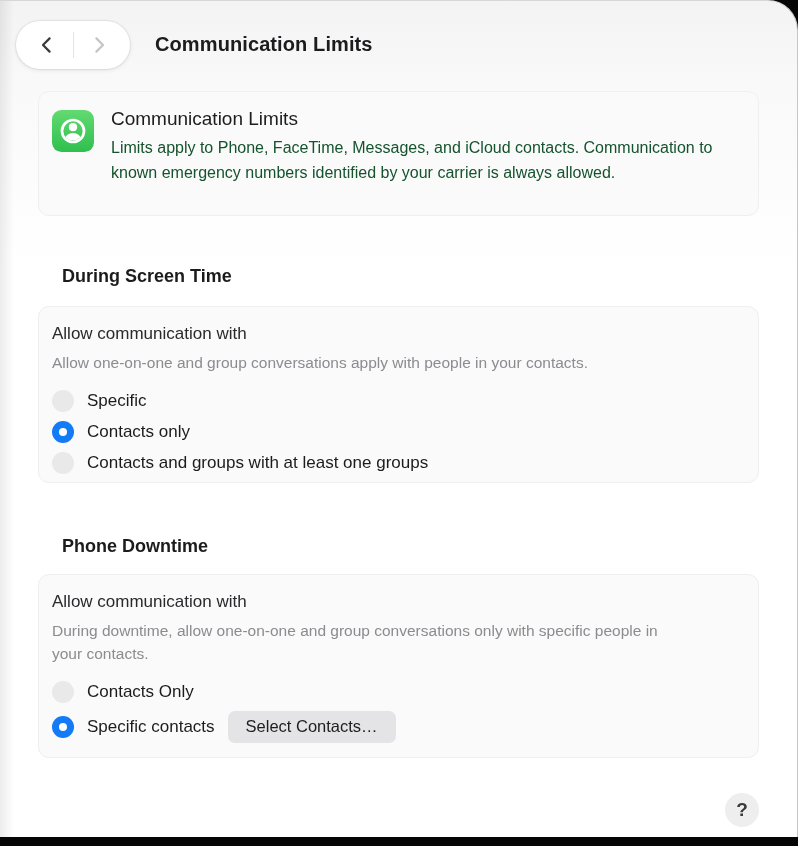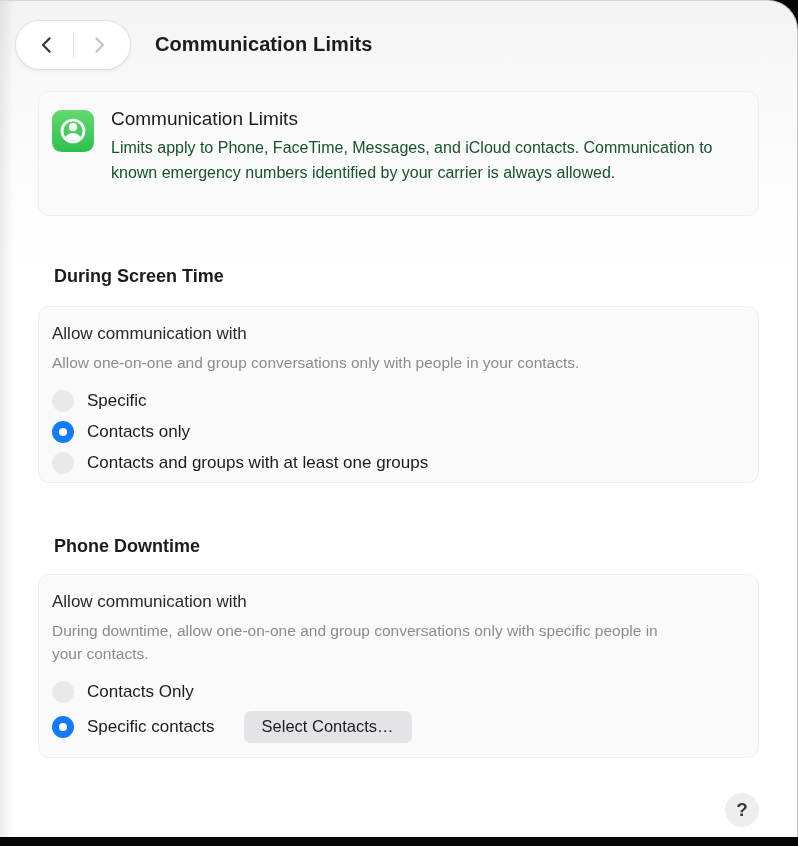--- a/index.html
+++ b/index.html
@@ -45,21 +45,21 @@
   .card {
     position:absolute; left:38px; right:38px;
     background:#fafafa; border:1px solid #efeff0; border-radius:11px;
   }
   .card-info { top:90px; height:125px; display:flex; padding:16px 20px 16px 13px; gap:17px; }
   .app-icon { width:42px; height:42px; flex:0 0 42px; margin-top:2px; }
   .info-title { font-size:19px; font-weight:500; color:#1d1d1f; margin-bottom:5px; }
   .info-desc  { font-size:16px; color:#14532d; line-height:25px; max-width:605px; }
 
   .section-heading {
-    position:absolute; left:54px;
+    position:absolute; left:62px;
     font-size:18px; font-weight:700; color:#1c1c1e;
   }
   .h-screen-time { top:265px; }
   .h-downtime   { top:535px; }
 
   .card-group { padding:17px 20px 14px 13px; }
   .card-st { top:305px; height:177px; }
   .card-dt { top:573px; height:184px; }
   .group-title { font-size:17px; font-weight:500; color:#2a2a2d; margin-bottom:7px; }
   .group-desc  { font-size:15.5px; color:#8b8b90; line-height:23px; max-width:640px; margin-bottom:11px; }
@@ -69,21 +69,21 @@
   .radio {
     width:22px; height:22px; border-radius:50%;
     background:#e9e9ea; position:relative; flex:0 0 22px;
   }
   .radio.on { background:var(--accent,#137bf5); }
   .radio.on::after {
     content:""; position:absolute; left:7px; top:7px; width:8px; height:8px;
     border-radius:50%; background:#ffffff;
   }
   .select-btn {
-    margin-left:16px; padding:6px 18px 7px;
+    padding:6px 18px 7px;
     background:#e4e4e6; border:none; border-radius:7px;
     font-family:inherit; font-size:16.5px; color:#1d1d1f; cursor:pointer;
   }
   
   .help-btn {
     position:absolute; left:725px; top:792px; width:34px; height:34px;
     border-radius:50%; background:#eeeeef;
     display:flex; align-items:center; justify-content:center;
     font-size:19px; font-weight:600; color:#3a3a3c; cursor:pointer;
   }
@@ -130,21 +130,21 @@
     <div>
       <div class="info-title">Communication Limits</div>
       <div class="info-desc">Limits apply to Phone, FaceTime, Messages, and iCloud contacts. Communication to known emergency numbers identified by your carrier is always allowed.</div>
     </div>
   </div>
 
   <div class="section-heading h-screen-time">During Screen Time</div>
 
   <div class="card card-group card-st">
     <div class="group-title">Allow communication with</div>
-    <div class="group-desc">Allow one-on-one and group conversations only with people in your contacts.</div>
+    <div class="group-desc">Allow one-on-one and group conversations apply with people in your contacts.</div>
 
     <div class="option-row">
       <span class="radio"></span>
       <span class="option-label">Specific</span>
     </div>
     <div class="option-row">
       <span class="radio on"></span>
       <span class="option-label">Contacts only</span>
     </div>
     <div class="option-row">

